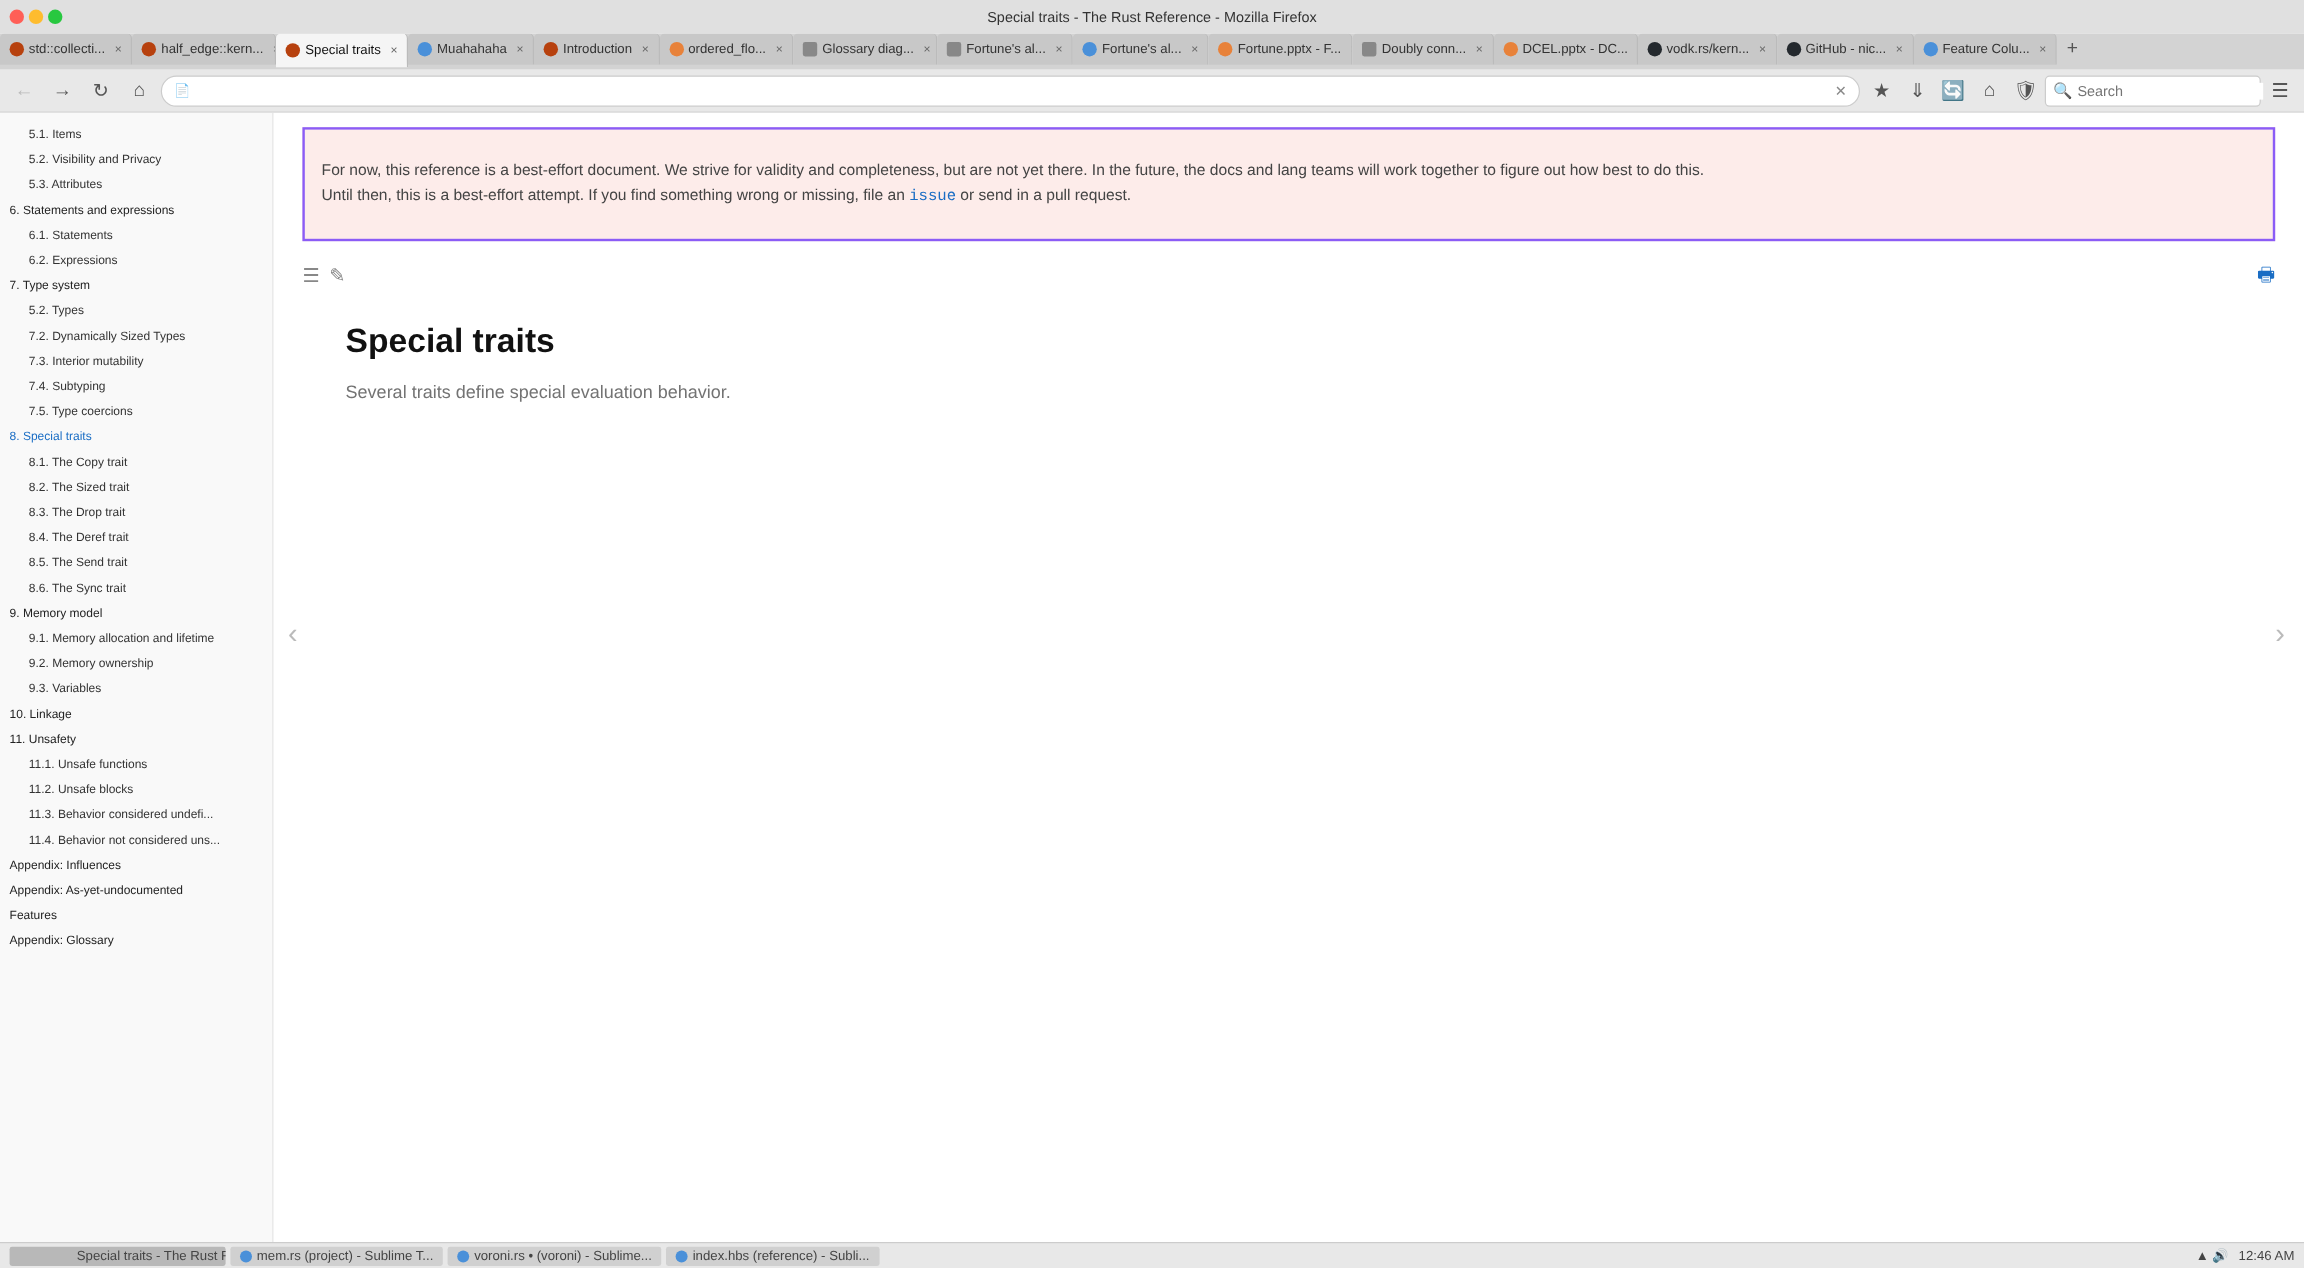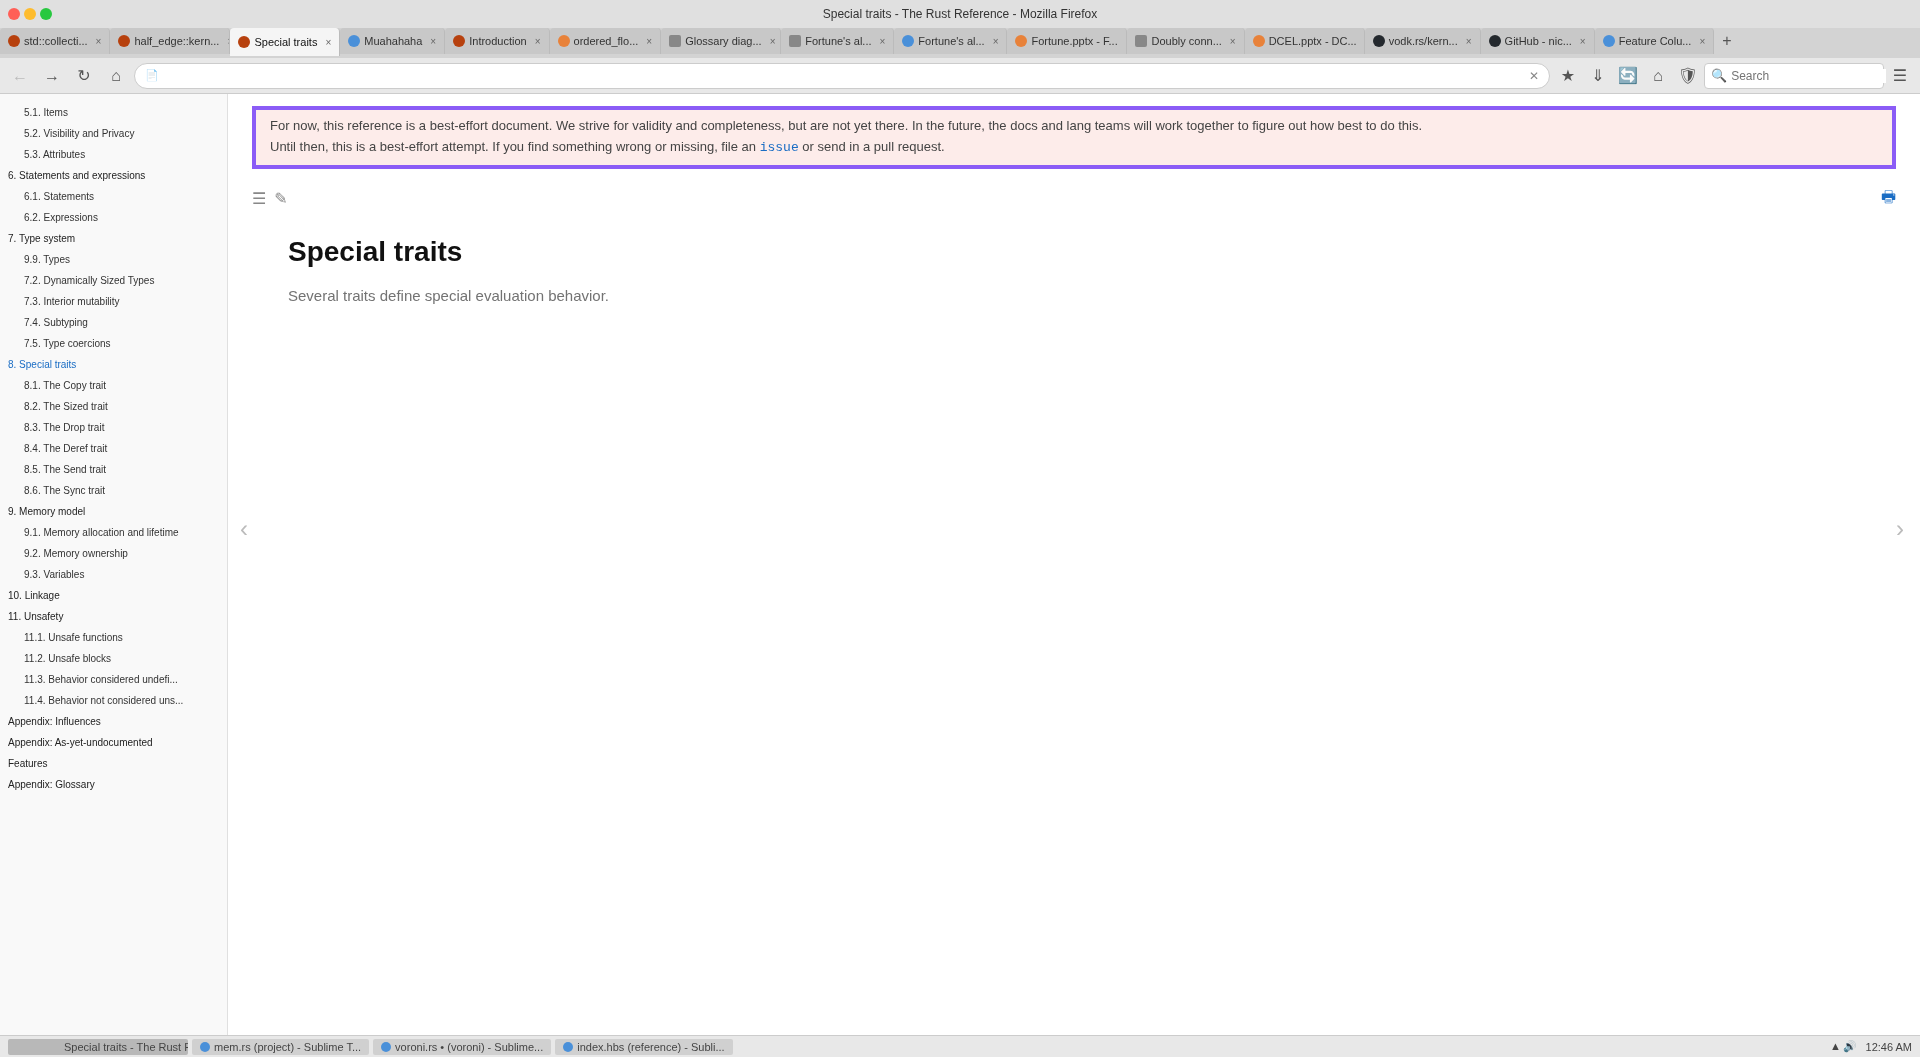--- a/index.html
+++ b/index.html
@@ -201,23 +201,23 @@
       flex: 1;
       background: #fff;
       overflow-y: auto;
       overflow-x: hidden;
       position: relative;
     }
 
     
     .banner {
       background: #fdecea;
-      border: 4px solid #8b5cf6;
+      border: 2px solid #8b5cf6;
       margin: 12px 24px;
-      padding: 6px 14px;
+      padding: 24px 14px;
       font-size: 13px;
       color: #444;
       line-height: 1.6;
     }
     .banner a { color: #1a6dc4; text-decoration: none; font-family: Liberation Mono, monospace; }
 
     
     .content-toolbar {
       display: flex;
       align-items: center;
@@ -435,21 +435,21 @@
 <div class="main-layout">
 
   <div class="sidebar" id="sidebar-nav">
       <div class="sidebar-item sub-item">5.1. Items</div>
       <div class="sidebar-item sub-item">5.2. Visibility and Privacy</div>
       <div class="sidebar-item sub-item">5.3. Attributes</div>
       <div class="sidebar-item section-header">6. Statements and expressions</div>
       <div class="sidebar-item sub-item">6.1. Statements</div>
       <div class="sidebar-item sub-item">6.2. Expressions</div>
       <div class="sidebar-item section-header">7. Type system</div>
-      <div class="sidebar-item sub-item">9.9. Types</div>
+      <div class="sidebar-item sub-item">5.2. Types</div>
       <div class="sidebar-item sub-item">7.2. Dynamically Sized Types</div>
       <div class="sidebar-item sub-item">7.3. Interior mutability</div>
       <div class="sidebar-item sub-item">7.4. Subtyping</div>
       <div class="sidebar-item sub-item">7.5. Type coercions</div>
       <div class="sidebar-item section-header active">8. Special traits</div>
       <div class="sidebar-item sub-item">8.1. The Copy trait</div>
       <div class="sidebar-item sub-item">8.2. The Sized trait</div>
       <div class="sidebar-item sub-item">8.3. The Drop trait</div>
       <div class="sidebar-item sub-item">8.4. The Deref trait</div>
       <div class="sidebar-item sub-item">8.5. The Send trait</div>

